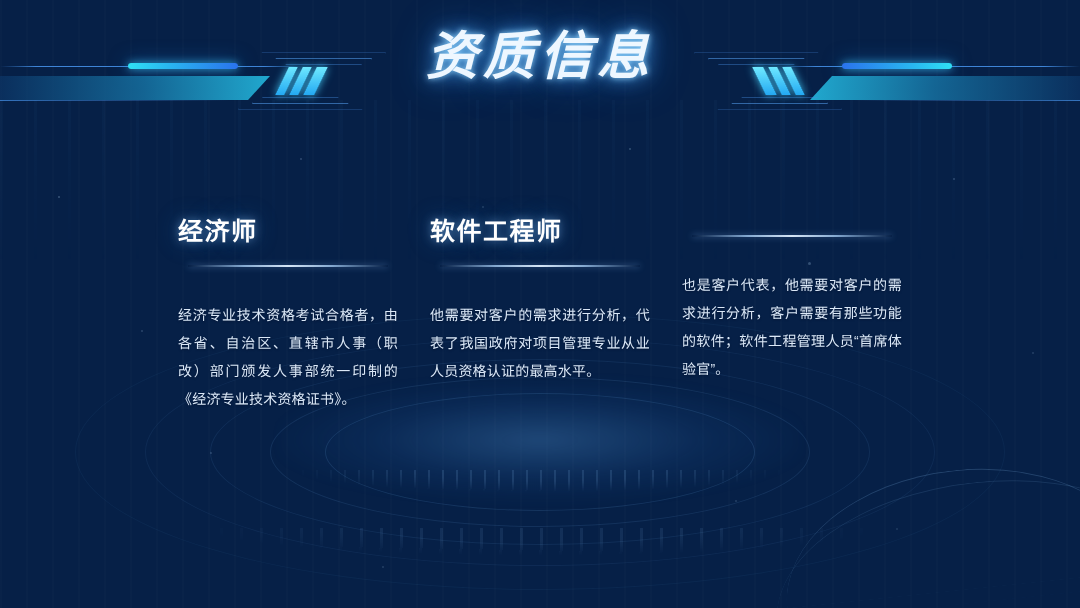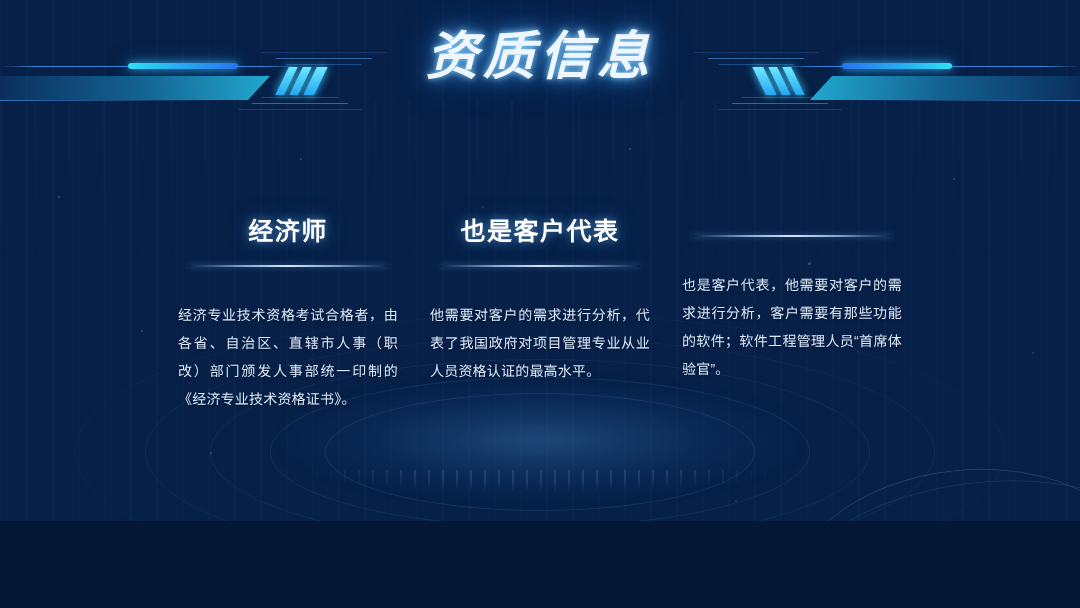--- a/index.html
+++ b/index.html
@@ -7,21 +7,21 @@
 
   html, body {
     width:1080px; height:608px;
     overflow:hidden;
     background:#041735;
     font-family:"Liberation Sans","DejaVu Sans",sans-serif;
   }
 
   #slide {
     position:relative;
-    width:1080px; height:521px;
+    width:1080px; height:608px;
     overflow:hidden;
     background:
       radial-gradient(ellipse 720px 300px at 50% 78%, rgba(22,92,166,0.55) 0%, rgba(16,66,126,0.30) 38%, rgba(8,36,80,0.0) 72%),
       radial-gradient(ellipse 1100px 520px at 50% 100%, rgba(14,62,122,0.45) 0%, rgba(6,28,66,0.0) 70%),
       linear-gradient(180deg,#041a3f 0%,#062046 22%,#07254e 52%,#062banknote 52%,#052palette 52%),
       #062047;
   }
   
   #slide { background-color:#062047; }
 
@@ -183,21 +183,21 @@
   
   .columns {
     position:absolute; left:0; top:216px; width:1080px;
     display:flex; justify-content:center;
     gap:0;
     z-index:4;
   }
   .col { width:252px; padding:0 16px; }
 
   .col-title {
-    text-align:center;
+    text-align:left;
     font-size:25px;
     font-weight:700;
     letter-spacing:1.5px;
     color:#ffffff;
     text-shadow:0 0 10px rgba(140,200,255,0.55), 0 0 24px rgba(60,150,235,0.35);
     line-height:1.2;
   }
 
   .col-divider {
     margin:19px auto 0;
@@ -299,21 +299,21 @@
   <div class="columns">
 
     <div class="col">
       <div class="col-title">经济师</div>
       <div class="col-divider"></div>
       <p class="col-body">经济专业技术资格考试合格者，由各省、自治区、直辖市人事（职改）部门颁发人事部统一印制的《经济专业技术资格证书》。</p>
     </div>
 
 
     <div class="col">
-      <div class="col-title">也是客户代表</div>
+      <div class="col-title">软件工程师</div>
       <div class="col-divider"></div>
       <p class="col-body">他需要对客户的需求进行分析，代表了我国政府对项目管理专业从业人员资格认证的最高水平。</p>
     </div>
 
     <div class="col">
       <div class="col-divider"></div>
       <p class="col-body">也是客户代表，他需要对客户的需求进行分析，客户需要有那些功能的软件；软件工程管理人员“首席体验官”。</p>
     </div>
 
   </div>

